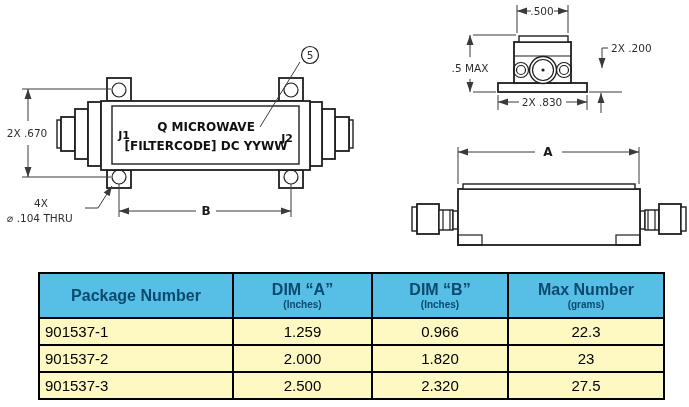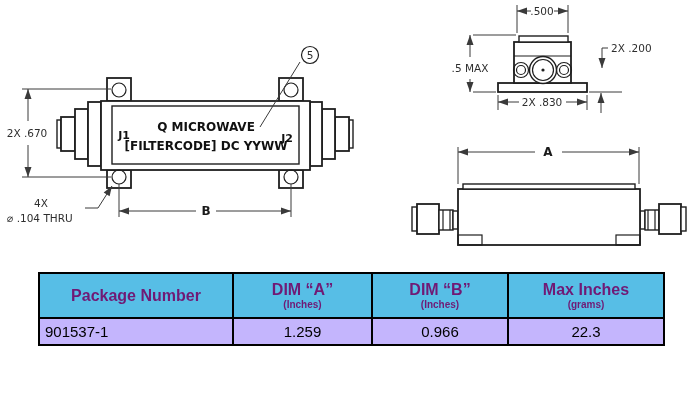--- a/index.html
+++ b/index.html
@@ -38,32 +38,32 @@
   }
   table.pkg th, table.pkg td{
     border:2px solid #000;
     overflow:hidden;
   }
   table.pkg th{
     background:var(--header-bg);
     height:45px;
     text-align:center;
     vertical-align:middle;
-    color:#701a75;
+    color:#0c4a6e;
   }
   .th-main{display:block;font-size:16px;font-weight:bold;line-height:19px;}
   .th-sub{display:block;font-size:10px;font-weight:bold;line-height:12px;}
   .th-sub:empty{display:none;}
   table.pkg td{
     height:27px;
     font-size:15px;
     color:#000;
     text-align:center;
     vertical-align:middle;
-    background:#c4b5fd;
+    background:#fef9c3;
   }
   table.pkg td.pkg-cell{text-align:left;padding-left:5px;}
 </style>
 </head>
 <body>
 
 <div class="page">
 
 <svg width="689" height="262" viewBox="0 0 689 262">
   <defs>
@@ -233,28 +233,40 @@
       </th>
       <th>
         <span class="th-main">DIM “A”</span>
         <span class="th-sub">(Inches)</span>
       </th>
       <th>
         <span class="th-main">DIM “B”</span>
         <span class="th-sub">(Inches)</span>
       </th>
       <th>
-        <span class="th-main">Max Inches</span>
+        <span class="th-main">Max Number</span>
         <span class="th-sub">(grams)</span>
       </th>
     </tr>
   </thead>
   <tbody>
     <tr>
       <td class="pkg-cell">901537-1</td>
       <td>1.259</td>
       <td>0.966</td>
       <td>22.3</td>
     </tr>
+    <tr>
+      <td class="pkg-cell">901537-2</td>
+      <td>2.000</td>
+      <td>1.820</td>
+      <td>23</td>
+    </tr>
+    <tr>
+      <td class="pkg-cell">901537-3</td>
+      <td>2.500</td>
+      <td>2.320</td>
+      <td>27.5</td>
+    </tr>
   </tbody>
 </table>
 
 </div>
 
 </body></html>

